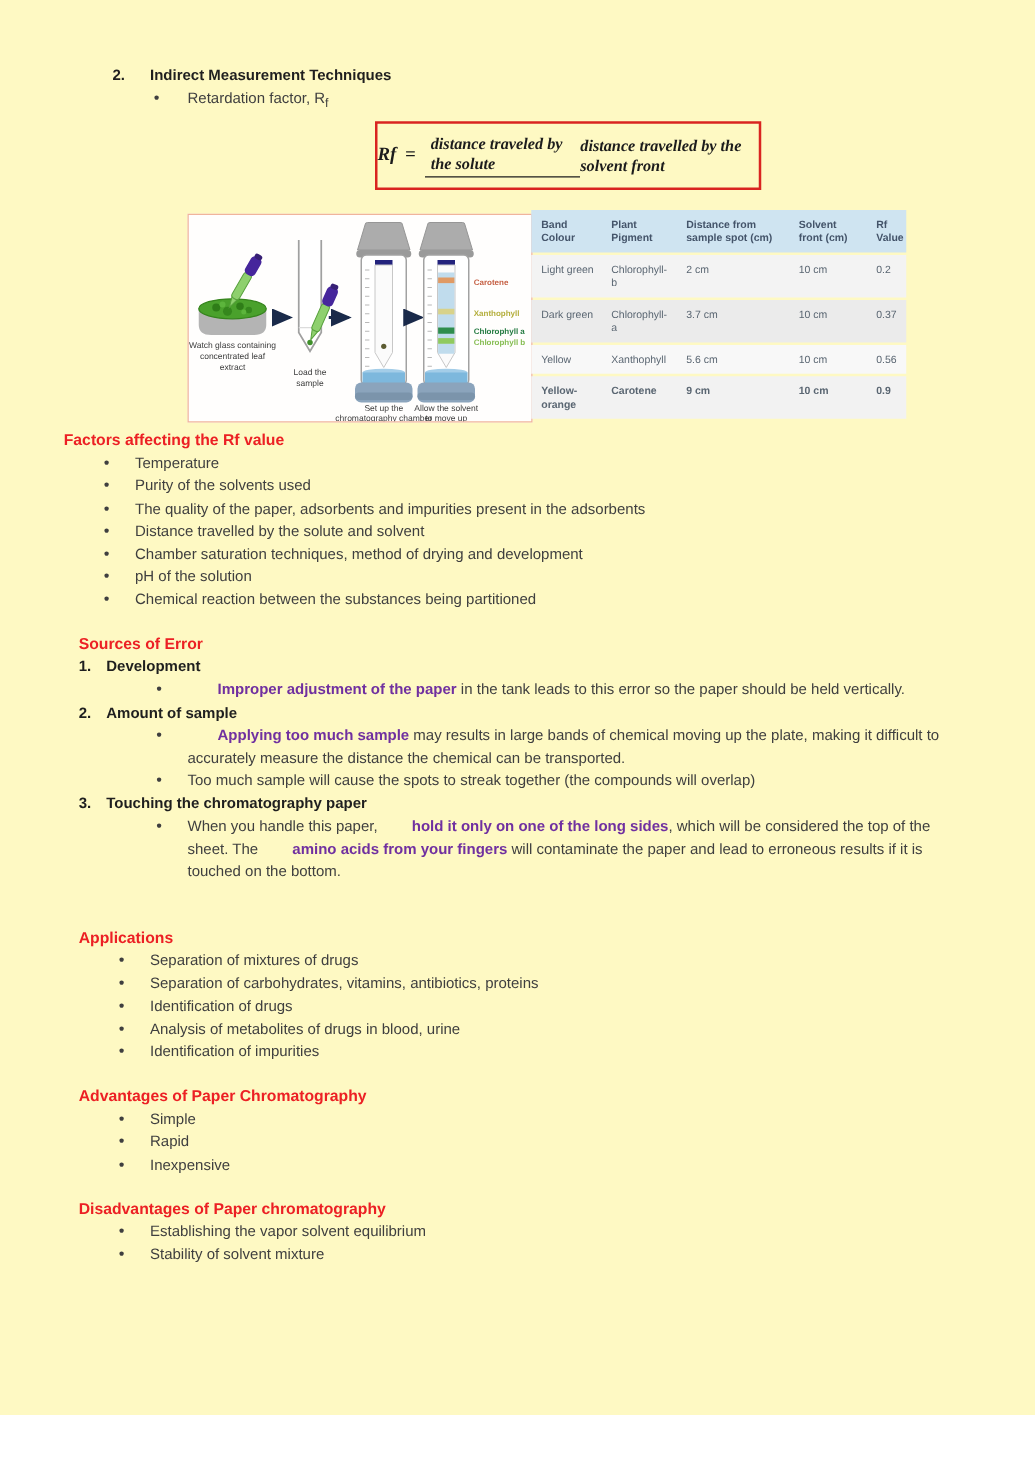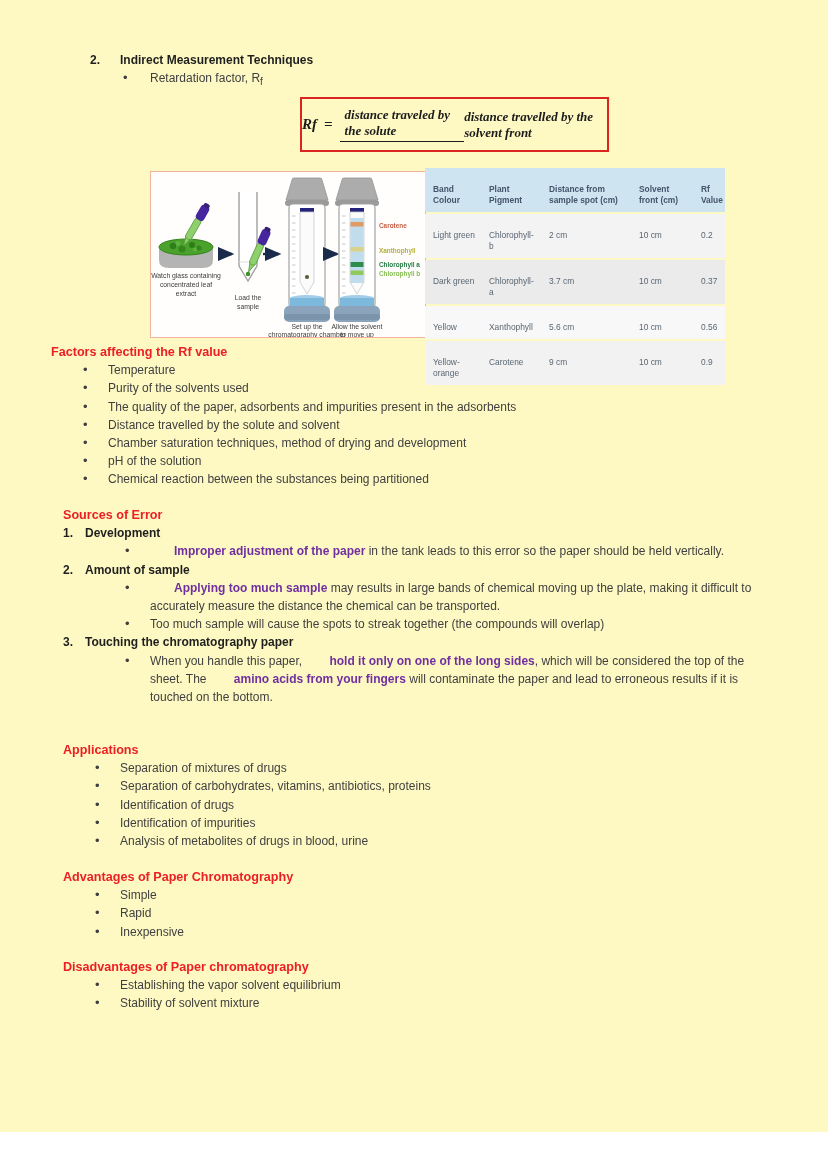--- a/index.html
+++ b/index.html
@@ -51,28 +51,28 @@
   .figcap { font-size:6.8px; fill:#3c3c3c; }
   .band-lbl { font-size:6.4px; font-weight:bold; }
   .band-lbl-0 { fill:#c55f43; }
   .band-lbl-1 { fill:#b4ae3c; }
   .band-lbl-2 { fill:#237a41; }
   .band-lbl-3 { fill:#86bd52; }
 
   
   .tbl { left:425px; top:168px; width:300px; font-size:8.4px; }
   .trow { display:grid; grid-template-columns:56px 60px 90px 62px 32px; }
-  .tcell { padding:16px 3px 6px 8px; line-height:11px; color:#5a6672; }
+  .tcell { padding:6px 3px 6px 8px; line-height:11px; color:#5a6672; }
   .thead { background:#cfe4f1; }
   .thead .tcell { color:#44546a; font-weight:600; }
   .brow { margin-top:2px; }
   .r0 { background:#f3f3f3; }
   .r1 { background:#ebebeb; }
   .r2 { background:#f8f8f8; }
-  .r3 { background:#f2f2f2; }
+  .r3 { background:#f2f2f2;font-weight:bold; }
 </style>
 </head>
 <body>
 
 <div class="page">
 
   <section class="abs sec-indirect">
     <div class="line nrow">
       <span class="num blk">2.</span><span class="blk">Indirect Measurement Techniques</span>
     </div>
@@ -250,22 +250,22 @@
     <div class="line srow">
       <span>When you handle this paper, </span><span class="pp">hold it only on one of the long sides</span><span>, which will be considered the top of the sheet. The </span><span class="pp">amino acids from your fingers</span><span> will contaminate the paper and lead to erroneous results if it is touched on the bottom.</span>
     </div>
   </section>
 
   <section class="abs sec-apps">
     <div class="red-heading">Applications</div>
     <div class="line frow">Separation of mixtures of drugs</div>
     <div class="line frow">Separation of carbohydrates, vitamins, antibiotics, proteins</div>
     <div class="line frow">Identification of drugs</div>
+    <div class="line frow">Analysis of metabolites of drugs in blood, urine</div>
     <div class="line frow">Identification of impurities</div>
-    <div class="line frow">Analysis of metabolites of drugs in blood, urine</div>
   </section>
 
   <section class="abs sec-adv">
     <div class="red-heading">Advantages of Paper Chromatography</div>
     <div class="line frow">Simple</div>
     <div class="line frow">Rapid</div>
     <div class="line frow">Inexpensive</div>
   </section>
 
   <section class="abs sec-disadv">

